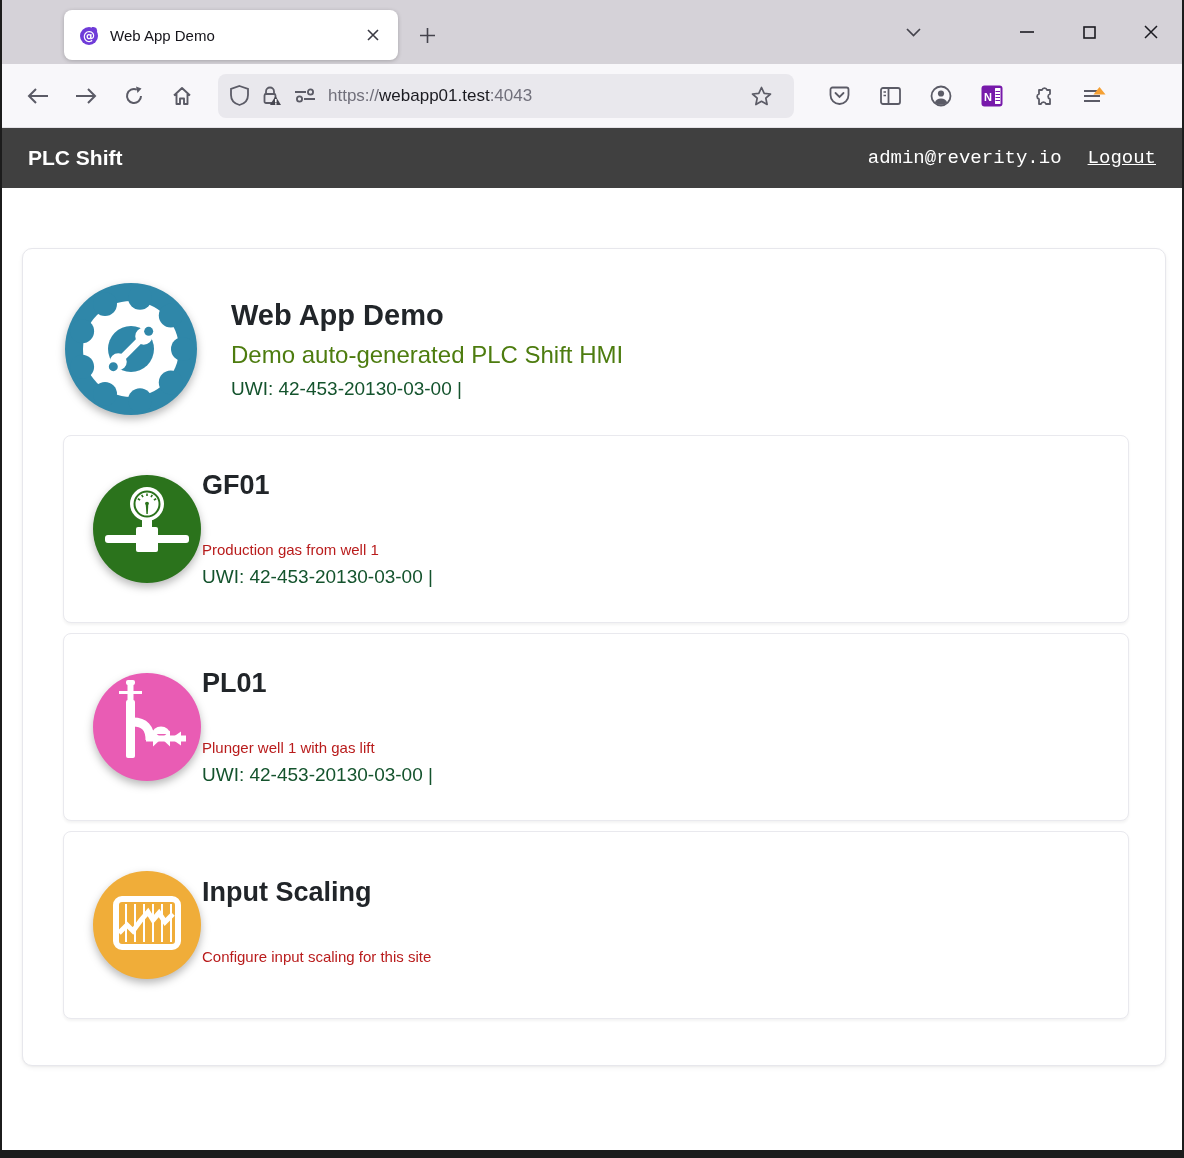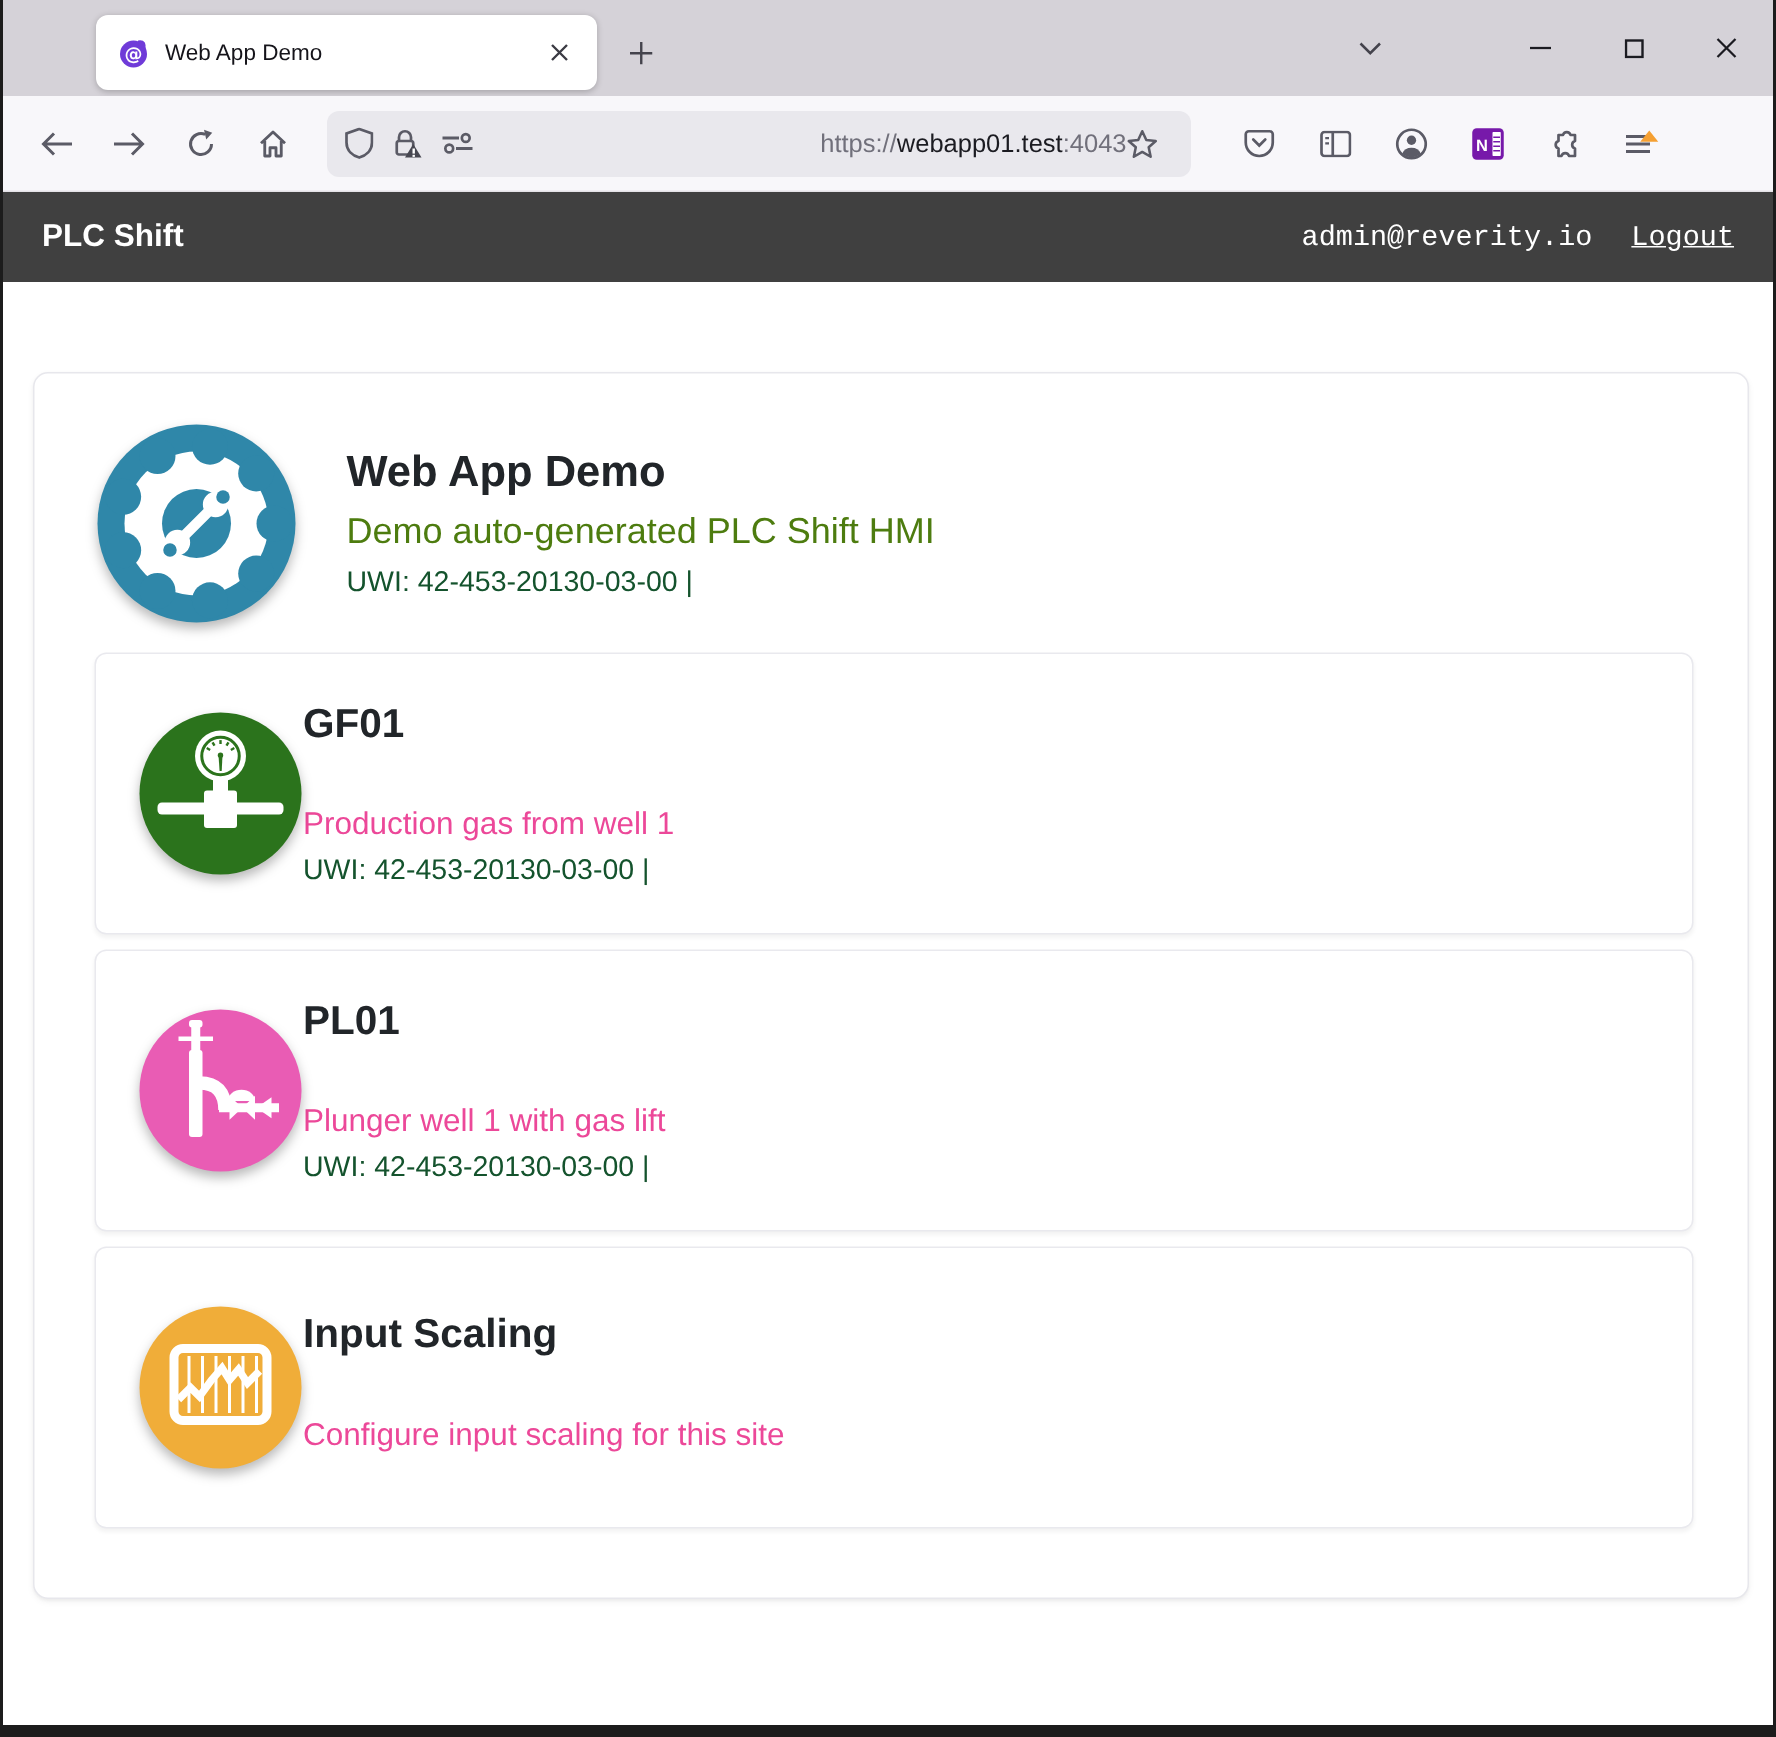--- a/index.html
+++ b/index.html
@@ -23,21 +23,21 @@
   .win-btn { width:62px; height:100%; }
   svg.glyph { display:block; }
 
   
   .toolbar { height:64px; background:#f8f7fa; display:flex; align-items:center; padding:0 10px 0 16px;
              flex:0 0 auto; border-bottom:1px solid #e4e2e7; }
   .nav-btn { width:40px; height:40px; border-radius:6px; margin-right:8px; }
   .urlbar { flex:0 0 576px; height:44px; background:#e9e8ed; border-radius:8px; display:flex; align-items:center;
             padding:0 10px 0 12px; margin:0 14px 0 8px; }
   .urlbar .sep-icon { margin-right:12px; display:flex; }
-  .url-text { font-size:17px; flex:1; white-space:nowrap; overflow:hidden;text-align:right; }
+  .url-text { font-size:17px; flex:1; white-space:nowrap; overflow:hidden; }
   .url-dim { color:#71707b; }
   .url-host { color:#1b1b21; }
   .action-btn { width:40px; height:40px; border-radius:6px; margin-left:11px; }
 
   
   .app-navbar { height:60px; background:#404040; display:flex; align-items:center; padding:0 26px; flex:0 0 auto; }
   .brand { color:#fff; font-weight:bold; font-size:21px; }
   .nav-right { margin-left:auto; display:flex; align-items:flex-start; gap:26px;font-family:Liberation Mono, monospace; }
   .user-email { color:#fff; font-size:19px; }
   .logout { color:#fff; font-size:19px; text-decoration:underline; cursor:pointer; }
@@ -49,21 +49,21 @@
   .site-header { display:flex; align-items:center; gap:32px; margin-bottom:18px; }
   .site-title { font-size:29px; font-weight:bold; color:#212529; margin-bottom:9px; }
   .site-sub { font-size:24px; color:#4d7c0f; margin-bottom:9px; }
   .uwi { font-size:19px; color:#14532d; }
   .uwi:empty { display:none; }
 
   .device-card { border:1px solid #e9e9ee; border-radius:8px; box-shadow:0 2px 3px rgba(0,0,0,.05);
                  padding:24px 28px; display:flex; align-items:center; margin-bottom:10px;
                  min-height:188px; background:#fff; cursor:pointer; }
   .device-title { font-size:27px; font-weight:bold; color:#212529; margin-bottom:8px; }
-  .device-sub { font-size:21px; color:#ec4899; margin-bottom:8px;margin-top:40px; }
+  .device-sub { font-size:15px; color:#b91c1c; margin-bottom:8px;margin-top:40px; }
   .circle-icon { filter:drop-shadow(0 4px 4px rgba(0,0,0,.28)); flex:0 0 auto; }
 
   .bottom-strip { height:8px; background:#1c1c1c; flex:0 0 auto; }
 </style>
 </head>
 <body>
 
 <div class="window">
 
   <div class="titlebar">

